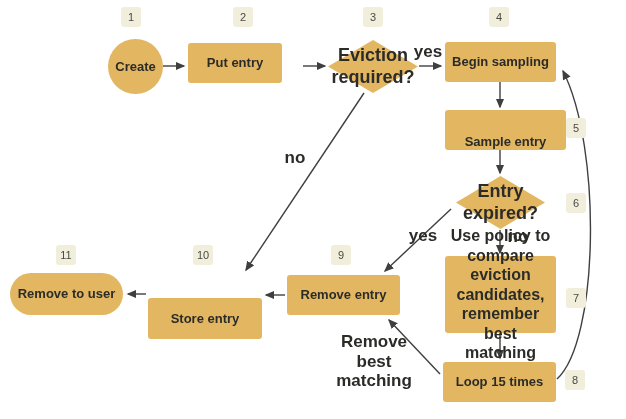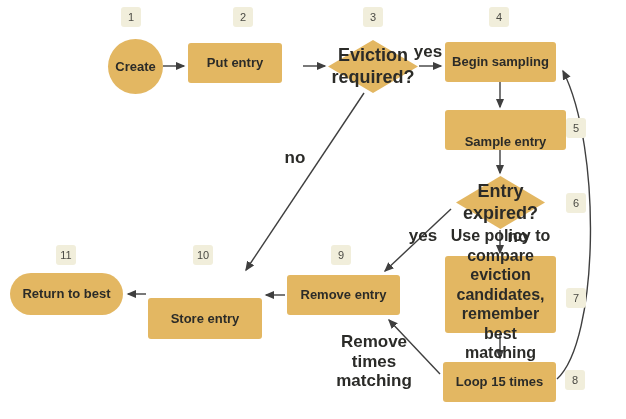--- a/index.html
+++ b/index.html
@@ -155,22 +155,22 @@
     <div class="label">Remove entry</div>
   </div>
 
   <div class="node rect" style="left:148px;top:274px;width:114px;height:41px;margin-top:24px;">
     <div class="shape"></div>
     <div class="label">Store entry</div>
   </div>
 
   <div class="node pill" style="left:10px;top:273px;width:113px;height:42px;">
     <div class="shape"></div>
-    <div class="label">Return to best</div>
+    <div class="label">Remove to user</div>
   </div>
 
   <div class="elabel" style="left:428px;top:52px;">yes</div>
   <div class="elabel" style="left:295px;top:158px;">no</div>
   <div class="elabel" style="left:423px;top:236px;">yes</div>
   <div class="elabel" style="left:518px;top:237px;">no</div>
-  <div class="elabel wrap" style="left:374px;top:361px;">Remove times matching</div>
+  <div class="elabel wrap" style="left:374px;top:361px;">Remove best matching</div>
 
 </div>
 
 </body></html>

